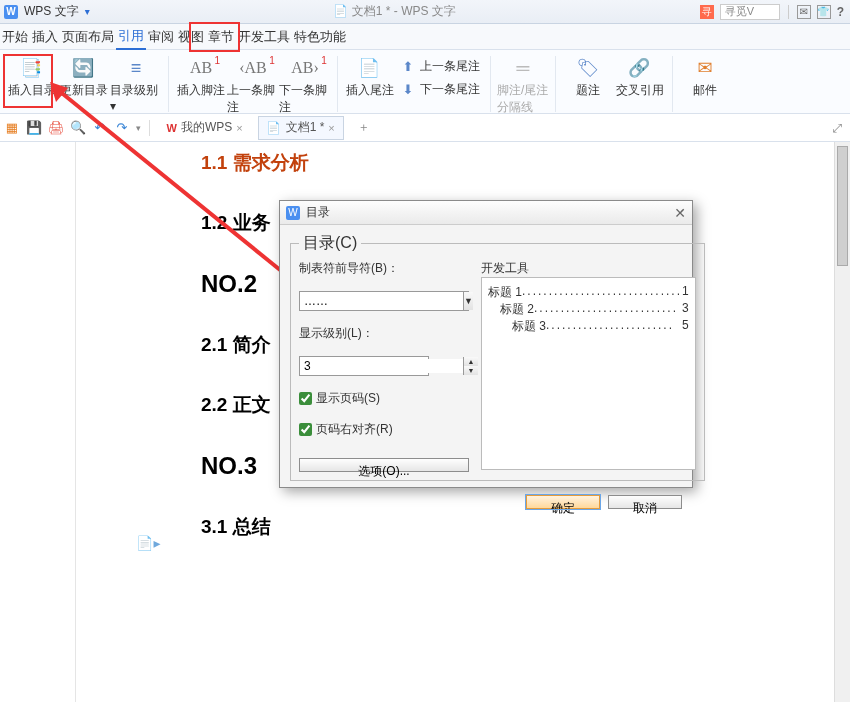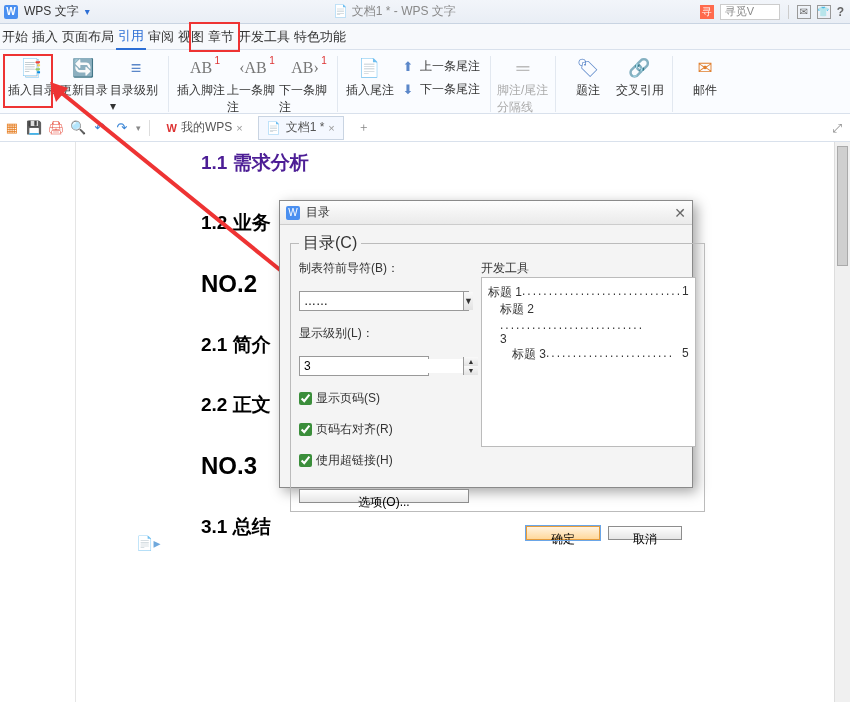--- a/index.html
+++ b/index.html
@@ -38,21 +38,21 @@
   .qat-row .sep{width:1px;height:16px;background:#ddd;margin:0 2px;}
   .doc-tab { display:flex;align-items:center;gap:4px;padding:0 8px;height:24px;border:1px solid transparent;}
   .doc-tab.active{border:1px solid #c9d4e2;background:#f4f8ff;}
   .doc-tab .close{color:#999;font-size:11px;cursor:pointer;}
 
   
   .doc-area { position:absolute; top:142px; left:0; right:0; bottom:0; background:#fff; }
   .page { position:absolute; left:75px; top:0; width:775px; height:560px; background:#fff; border-left:1px solid #e5e5e5;}
   .page .margin-icon{position:absolute;left:60px;top:393px;color:#6fa8dc;font-size:14px;}
   .page .content { padding-left: 125px; font-family: "SimHei","Microsoft YaHei",sans-serif;}
-  .page h3 { font-size:19px; font-weight:bold; margin-top:0px; color:#4c1d95;}
+  .page h3 { font-size:19px; font-weight:bold; margin-top:0px; color:#c2410c;}
   .page .sec { margin-top:34px; font-size:19px; font-weight:bold;}
   .page .big { font-size:24px; margin-top:34px;font-weight:bold;}
   
   
   .red-box { position:absolute; border:2px solid #e33; pointer-events:none;}
   .arrow { position:absolute; pointer-events:none;}
 
   
   .dlg { position:absolute; left:279px; top:200px; width:414px; height:288px; background:#f4f4f4; border:1px solid #8a8a8a; box-shadow: 4px 4px 12px rgba(0,0,0,.35);}
   .dlg .dlg-title{height:24px;background:linear-gradient(#fdfdfd,#eaeaea);border-bottom:1px solid #ccc;display:flex;align-items:center;font-size:12px;color:#333;padding-left:6px;}
@@ -67,21 +67,21 @@
   .dlg label{font-size:12px;}
   .dlg .combo{display:flex;align-items:center;border:1px solid #999;height:20px;background:#fff;}
   .dlg .combo input{border:none;flex:1;font-size:12px;padding:0 4px;outline:none;}
   .dlg .combo .cbtn{width:16px;height:18px;border-left:1px solid #999;background:linear-gradient(#f9f9f9,#e2e2e2);display:flex;align-items:center;justify-content:center;font-size:9px;color:#333;cursor:pointer;}
   .dlg .spinner{display:flex;align-items:center;border:1px solid #999;height:20px;background:#fff;width:130px;}
   .dlg .spinner input{border:none;flex:1;font-size:12px;padding:0 4px;outline:none;}
   .dlg .spinner .spbtns{display:flex;flex-direction:column;border-left:1px solid #999;}
   .dlg .spinner .sp{width:14px;height:9px;background:linear-gradient(#f9f9f9,#e2e2e2);font-size:7px;display:flex;align-items:center;justify-content:center;cursor:pointer;}
   .dlg .chk{display:flex;align-items:center;gap:4px;}
   .dlg .chk input{accent-color:#3b8e3b;}
-  .dlg .preview{border:1px solid #bbb;height:170px;background:#fff;padding:6px;font-size:12px;font-family:"SimSun",serif;}
+  .dlg .preview{border:1px solid #bbb;height:193px;background:#fff;padding:6px;font-size:12px;font-family:"SimSun",serif;}
   .dlg .preview .pline{display:flex;white-space:nowrap;}
   .dlg .preview .dots{flex:1;overflow:hidden;letter-spacing:2px;color:#333;}
   .dlg .btn{height:14px;padding:4px 12px;border:1px solid #8d8d8d;background:linear-gradient(#fefefe,#e6e6e6);font-size:12px;cursor:pointer;min-width:74px;}
   .dlg .btn.primary{border:1px solid #e59c3c;background:linear-gradient(#fff3e0,#ffd89b);outline:1px solid #6aa6e8;}
   .dlg .footer{display:flex;justify-content:flex-end;gap:8px;padding:6px 10px;}
   .dlg .options-btn{margin-top:6px;}
 
   .scrollbar{position:absolute;right:0;top:142px;width:16px;bottom:0;background:#f0f0f0;border-left:1px solid #ddd;}
   .scrollbar .thumb{position:absolute;left:2px;right:2px;top:4px;height:120px;background:#cfcfcf;border:1px solid #aaa;}
 </style>
@@ -274,35 +274,31 @@
             </div>
           </div>
           <label class="chk">
               <input type="checkbox" checked="" style="">
               <span>显示页码(S)</span>
             </label>
           <label class="chk">
               <input type="checkbox" checked="" style="">
               <span>页码右对齐(R)</span>
             </label>
-          <label class="chk">
-              <input type="checkbox" checked="" style="">
-              <span>使用超链接(H)</span>
-            </label>
           <button class="btn options-btn">选项(O)...</button>
         </div>
         <div class="right-col">
           <label>开发工具</label>
           <div class="preview">
             <div class="pline">
                 <span>标题 1</span>
                 <span class="dots">..............................</span>
                 <span>1</span>
               </div>
-            <div class="pline" style="padding-left:12px;flex-direction:column;">
+            <div class="pline" style="padding-left:12px;">
                 <span>标题 2</span>
                 <span class="dots">...........................</span>
                 <span>3</span>
               </div>
             <div class="pline" style="padding-left:24px;">
                 <span>标题 3</span>
                 <span class="dots">........................</span>
                 <span>5</span>
               </div>
           </div>

